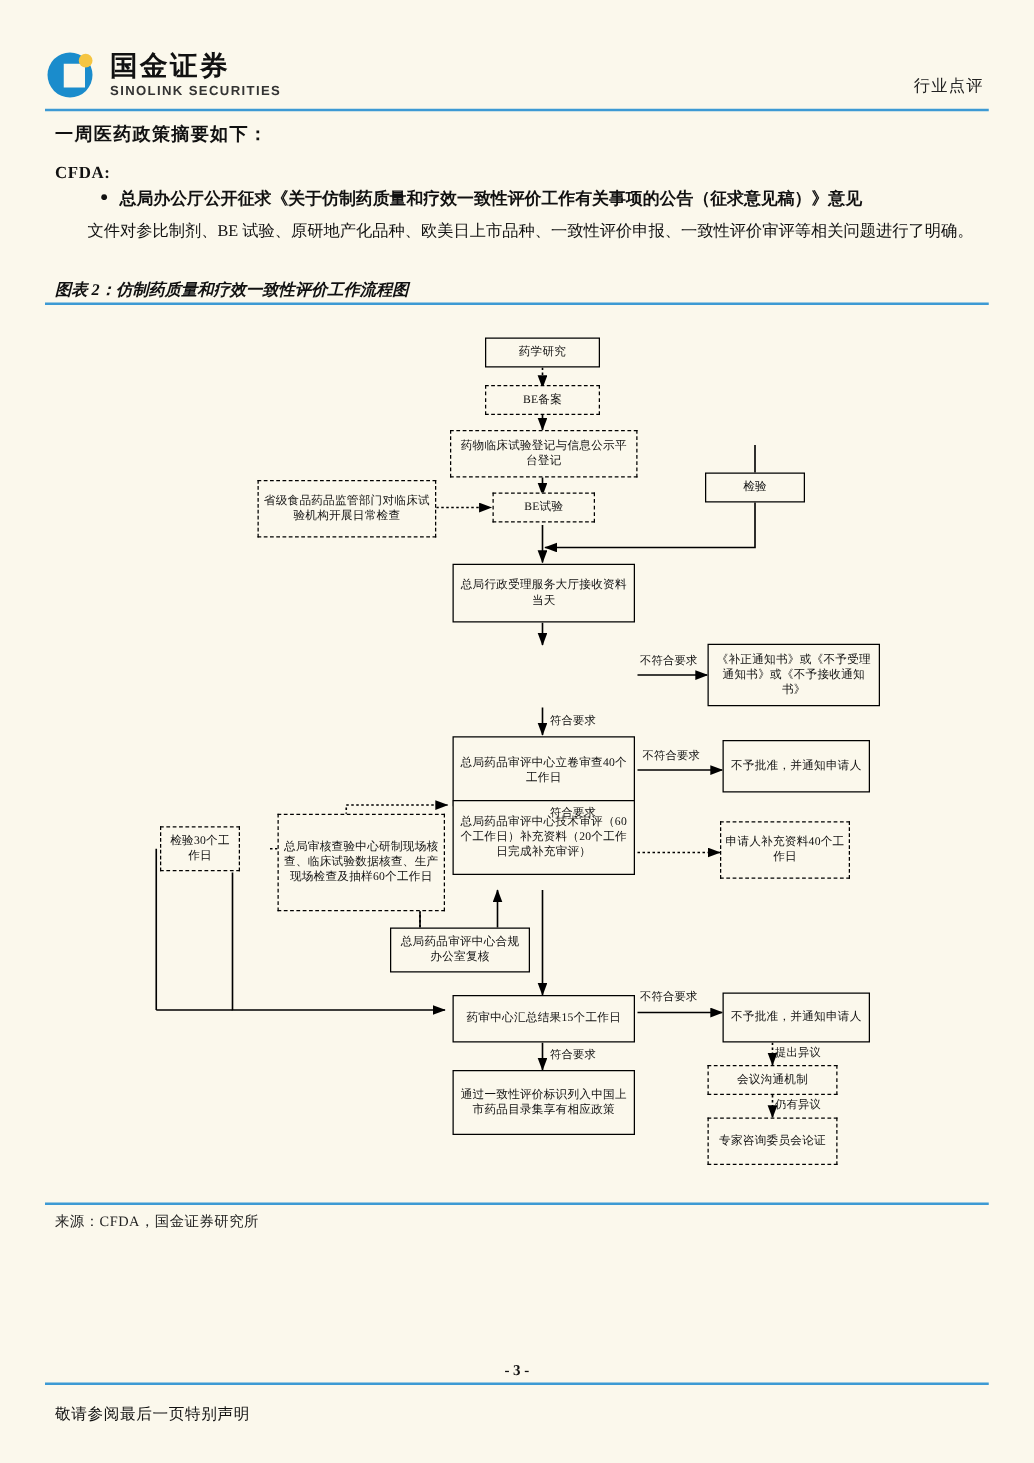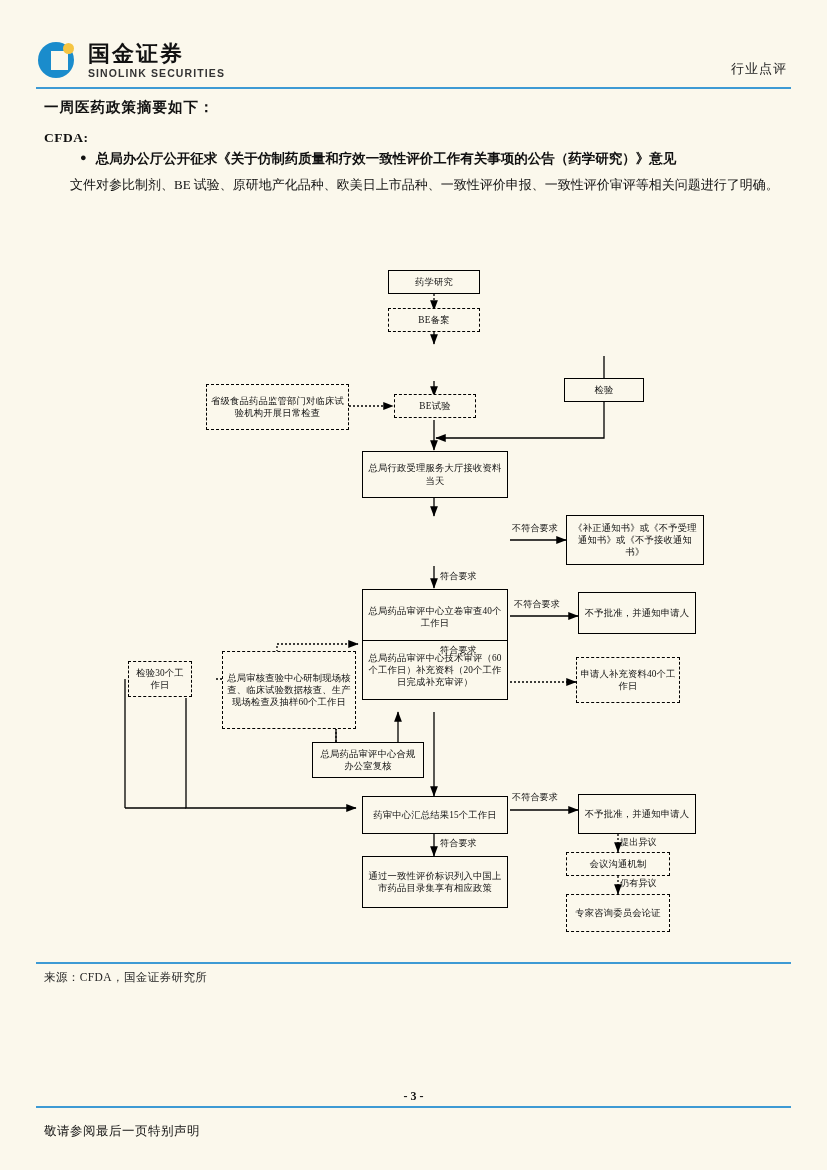--- a/index.html
+++ b/index.html
@@ -101,24 +101,25 @@
       <div class="logo-cn">国金证券</div>
       <div class="logo-en">SINOLINK SECURITIES</div>
     </div>
   </div>
   <div class="hdr-right">行业点评</div>
   <div class="hdr-rule"></div>
 
   <div class="t-lead">一周医药政策摘要如下：</div>
   <div class="t-cfda">CFDA:</div>
   <div class="t-bullet">
-    <span class="dotm">●</span><span>总局办公厅公开征求《关于仿制药质量和疗效一致性评价工作有关事项的公告（药学研究）》意见</span>
+    <span class="dotm">●</span><span>总局办公厅公开征求《关于仿制药质量和疗效一致性评价工作有关事项的公告（征求意见稿）》意见</span>
   </div>
   <div class="t-para">文件对参比制剂、BE 试验、原研地产化品种、欧美日上市品种、一致性评价申报、一致性评价审评等相关问题进行了明确。</div>
 
+  <div class="fig-cap">图表 2：仿制药质量和疗效一致性评价工作流程图</div>
 
   <div class="chart">
 
     <svg width="827" height="710">
       <defs>
         <marker id="ah" markerWidth="9" markerHeight="9" refX="7.5" refY="3" orient="auto">
           <path d="M0,0 L8,3 L0,6 z" fill="#000"></path>
         </marker>
       </defs>
       <g stroke="#000" stroke-width="1.3" fill="none" marker-end="url(#ah)">
@@ -172,20 +173,21 @@
         <path d="M125,431 L125,560"></path>
         <path d="M125,560 L186,560"></path>
         <path d="M336,480 L336,500"></path>
       </g>
     </svg>
 
     <div class="node solid" style="left:388px;top:22px;width:92px;height:24px;">药学研究</div>
 
     <div class="node dashed" style="left:388px;top:60px;width:92px;height:24px;">BE备案</div>
 
+    <div class="node dashed" style="left:360px;top:96px;width:150px;height:38px;">药物临床试验登记与信息公示平台登记</div>
 
     <div class="node solid" style="left:564px;top:84px;width:80px;height:24px;margin-top:46px;">检验</div>
 
     <div class="node dashed" style="left:206px;top:136px;width:143px;height:46px;">省级食品药品监管部门对临床试验机构开展日常检查</div>
 
     <div class="node dashed" style="left:394px;top:146px;width:82px;height:24px;">BE试验</div>
 
     <div class="node solid" style="left:362px;top:203px;width:146px;height:47px;">总局行政受理服务大厅接收资料当天</div>
 
 

